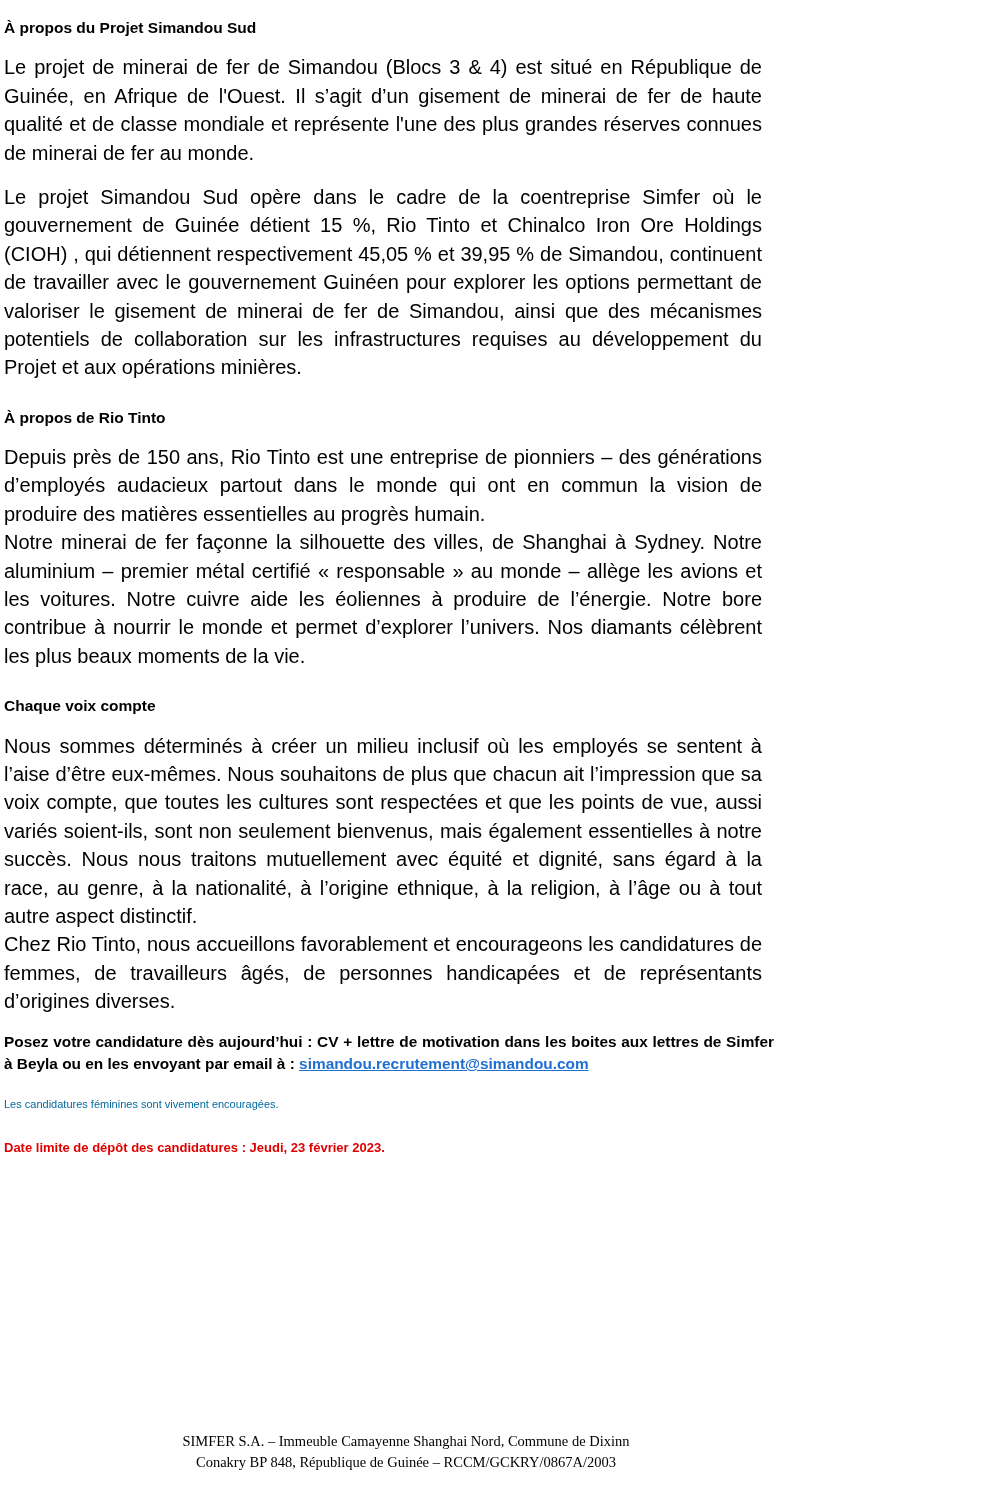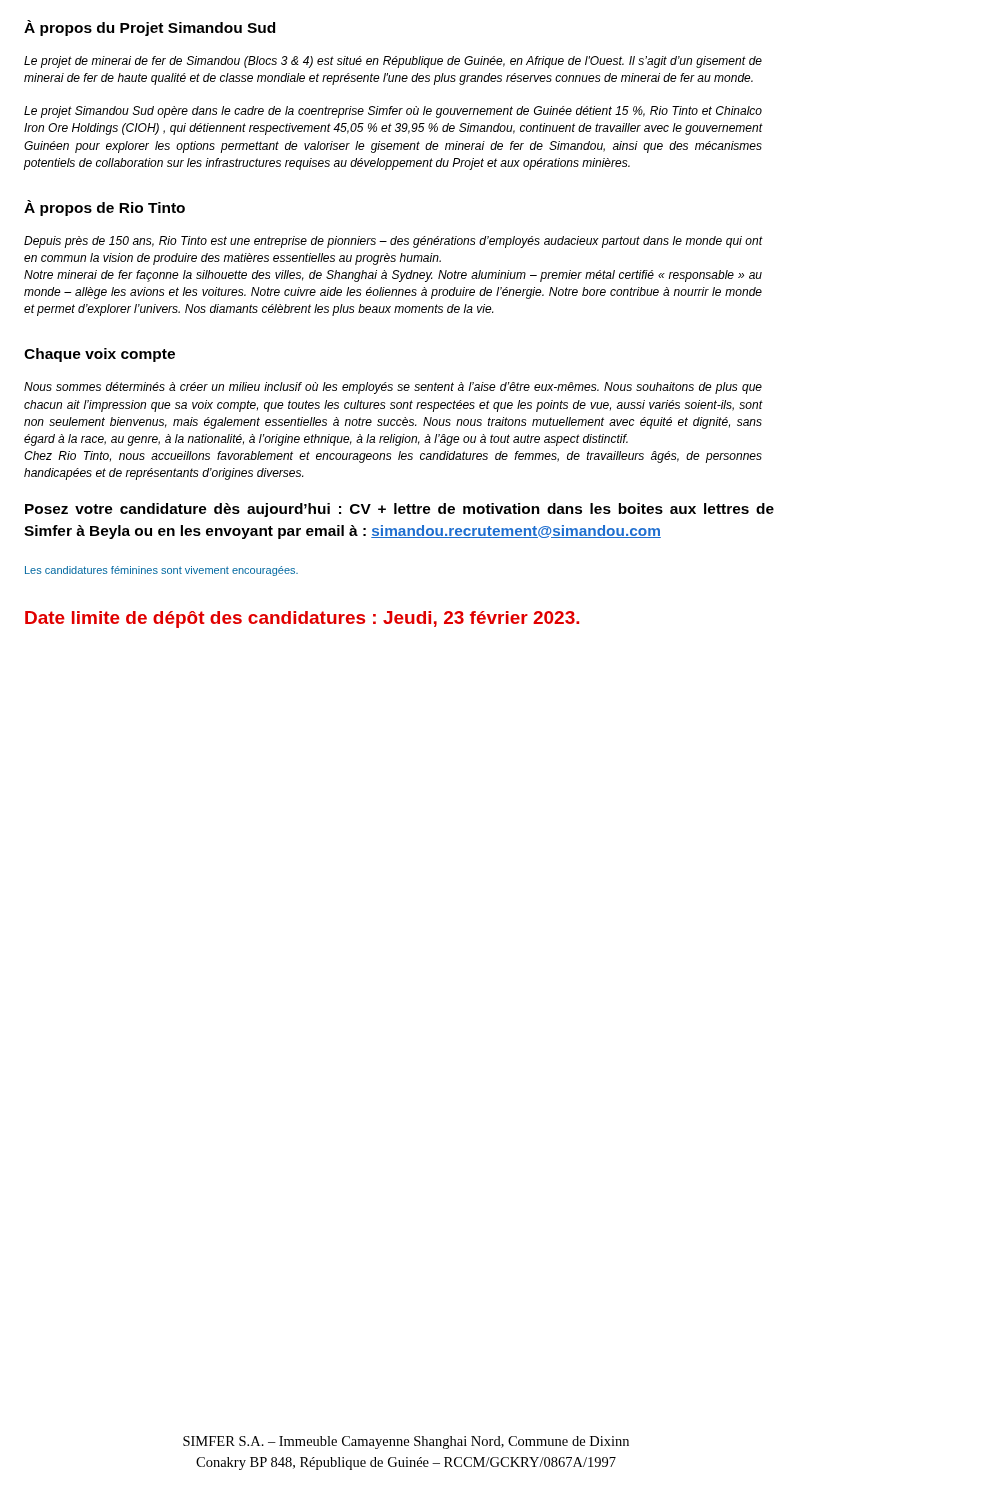--- a/index.html
+++ b/index.html
@@ -12,38 +12,37 @@
     height: 1499px;
     font-family: "Liberation Sans", sans-serif;
     color: #000000;
     position: relative;
     overflow: hidden;
   }
   .page {
     box-sizing: border-box;
     width: 812px;
     height: 1499px;
-    padding: 18px 38px 0 24px;
+    padding: 18px 38px 0 4px;
     position: relative;
   }
   h2.section-title {
     font-size: 15.5px;
     font-weight: bold;
     margin: 0 0 16px 0;
     line-height: 1.25;
   }
   h2.section-title.spaced {
     margin-top: 26px;
   }
   p.body-par {
-    font-size: 12px;
+    font-size: 20px;
     line-height: 1.42;
     margin: 0 12px 16px 0;
     text-align: justify;
-    font-style: italic;
   }
   p.body-par.tight {
     margin-bottom: 0;
   }
   .apply-block {
     font-size: 15.4px;
     line-height: 1.42;
     font-weight: bold;
     text-align: justify;
     margin: 10px 0 0 0;
@@ -55,21 +54,21 @@
   }
   .female-note {
     color: #0369a1;
     font-size: 11px;
     margin: 22px 0 0 0;
     line-height: 1.4;
   }
   .deadline {
     color: #e00000;
     font-weight: bold;
-    font-size: 19px;
+    font-size: 13px;
     margin: 26px 0 0 0;
     line-height: 1.4;
   }
   .footer {
     position: absolute;
     left: 0;
     right: 0;
     bottom: 26px;
     text-align: center;
     font-family: "Liberation Serif", serif;
@@ -99,16 +98,16 @@
   <p class="body-par">Chez Rio Tinto, nous accueillons favorablement et encourageons les candidatures de femmes, de travailleurs âgés, de personnes handicapées et de représentants d’origines diverses.</p>
 
   <p class="apply-block"><span>Posez votre candidature dès aujourd’hui : CV + lettre de motivation dans les boites aux lettres de Simfer à Beyla ou en les envoyant par email à : </span><a class="email" href="#">simandou.recrutement@simandou.com</a></p>
 
   <p class="female-note">Les candidatures féminines sont vivement encouragées.</p>
 
   <p class="deadline">Date limite de dépôt des candidatures : Jeudi, 23 février 2023.</p>
 
   <div class="footer">
     <div>SIMFER S.A. – Immeuble Camayenne Shanghai Nord, Commune de Dixinn</div>
-    <div>Conakry BP 848, République de Guinée – RCCM/GCKRY/0867A/1997</div>
+    <div>Conakry BP 848, République de Guinée – RCCM/GCKRY/0867A/2003</div>
   </div>
 
 </div>
 
 </body></html>

